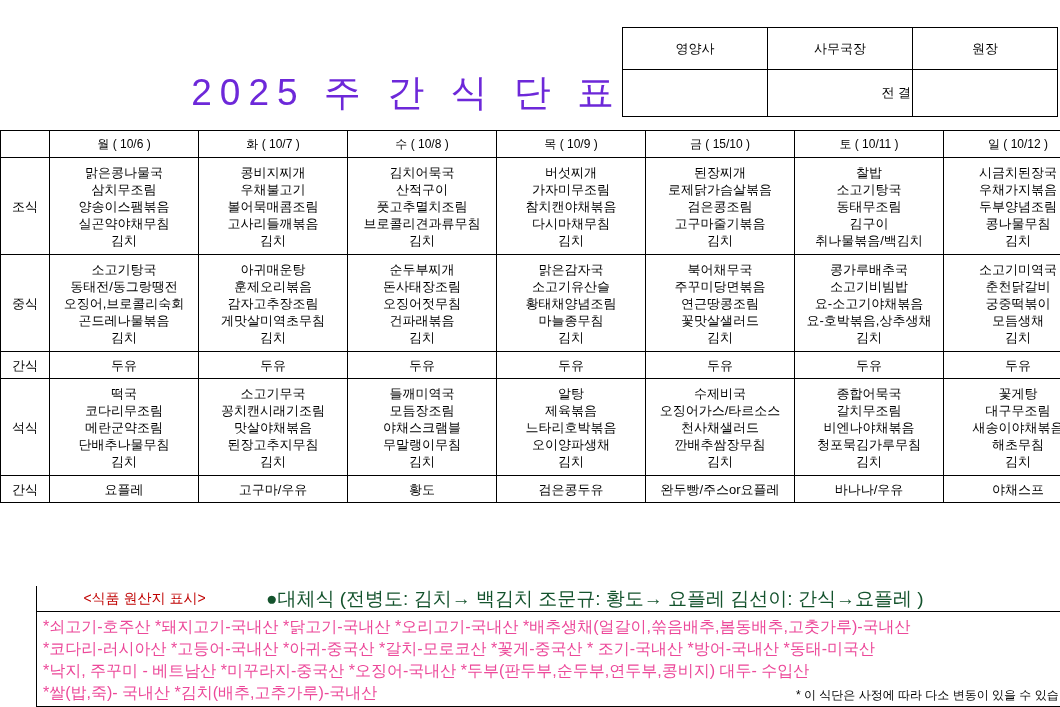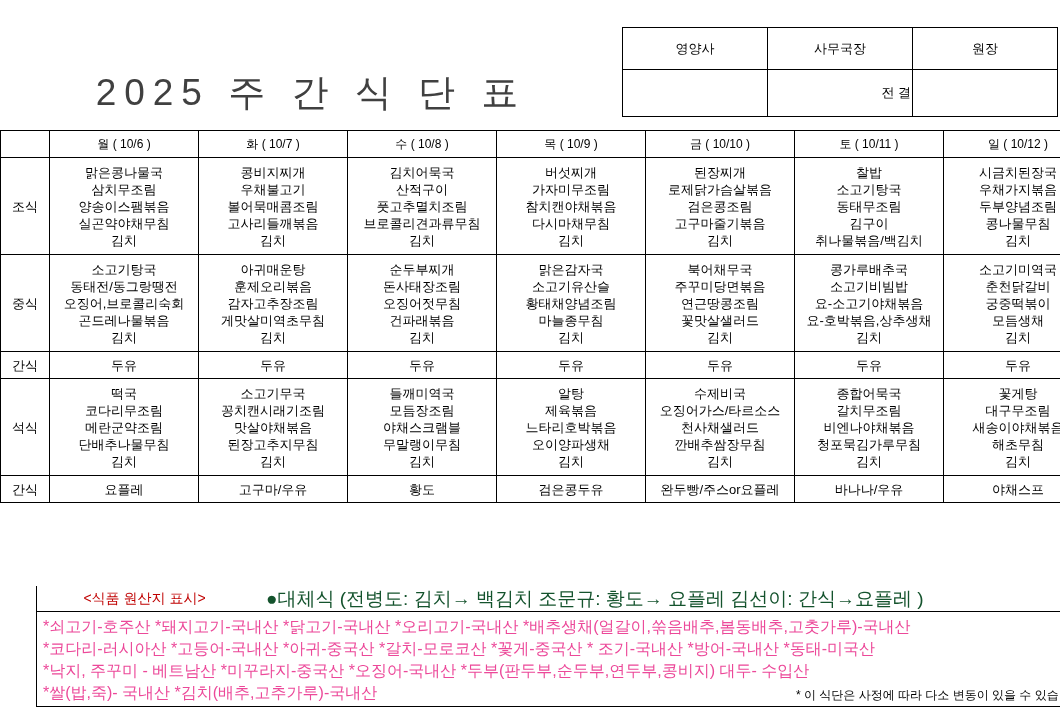--- a/index.html
+++ b/index.html
@@ -38,24 +38,24 @@
   }
   .sig-table tr.sig-head td { height: 39px; }
   .sig-table tr.sig-body td { height: 44px; text-align: right; }
 
   
   .main-title {
     position: absolute;
     top: 68px;
     left: 0px;
     width: 622px;
-    text-align: center;
+    text-align: right;
     font-size: 37px;
     letter-spacing: 8px;
-    color: #404040;
+    color: #6d28d9;
     font-family: "Liberation Sans", sans-serif;
   }
 
   
   .menu-table {
     position: absolute;
     top: 130px;
     left: 0px;
     width: 1059px;
     border-collapse: collapse;
@@ -150,21 +150,21 @@
   <div class="main-title">2025 주 간 식 단 표</div>
 
   <table class="menu-table">
     <thead>
       <tr>
         <th class="col-label"></th>
         <th class="day-col">월 ( 10/6 )</th>
         <th class="day-col">화 ( 10/7 )</th>
         <th class="day-col">수 ( 10/8 )</th>
         <th class="day-col">목 ( 10/9 )</th>
-        <th class="day-col">금 ( 10/10 )</th>
+        <th class="day-col">금 ( 15/10 )</th>
         <th class="day-col">토 ( 10/11 )</th>
         <th class="day-col">일 ( 10/12 )</th>
       </tr>
     </thead>
     <tbody id="menu-body">
         <tr class="row-meal">
           <td class="col-label meal-label">조식</td>
           <td class="cell-lines">
             <div>맑은콩나물국</div>
             <div>삼치무조림</div>

